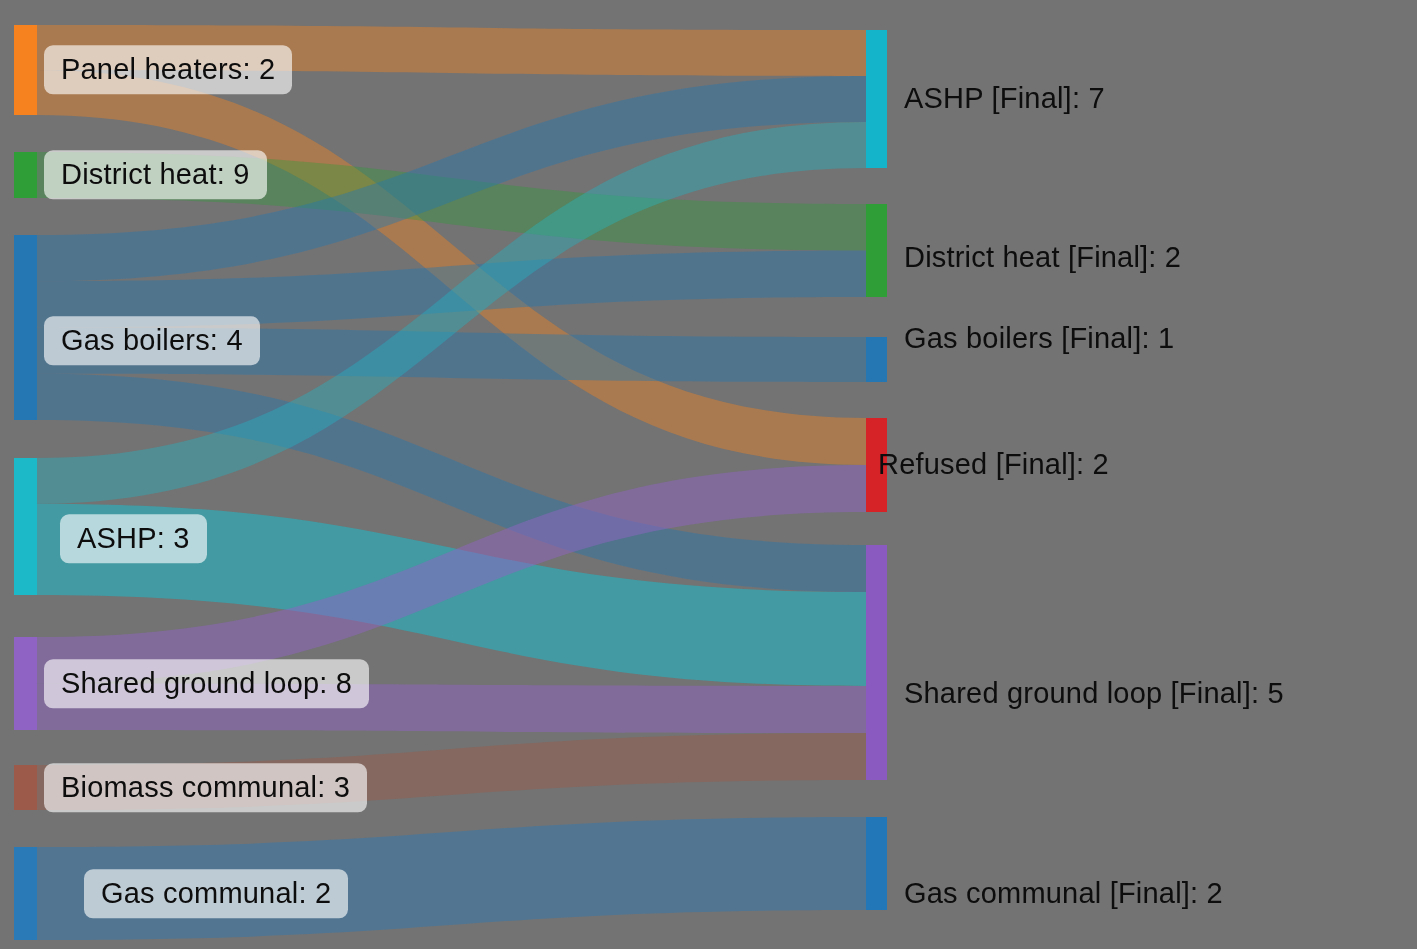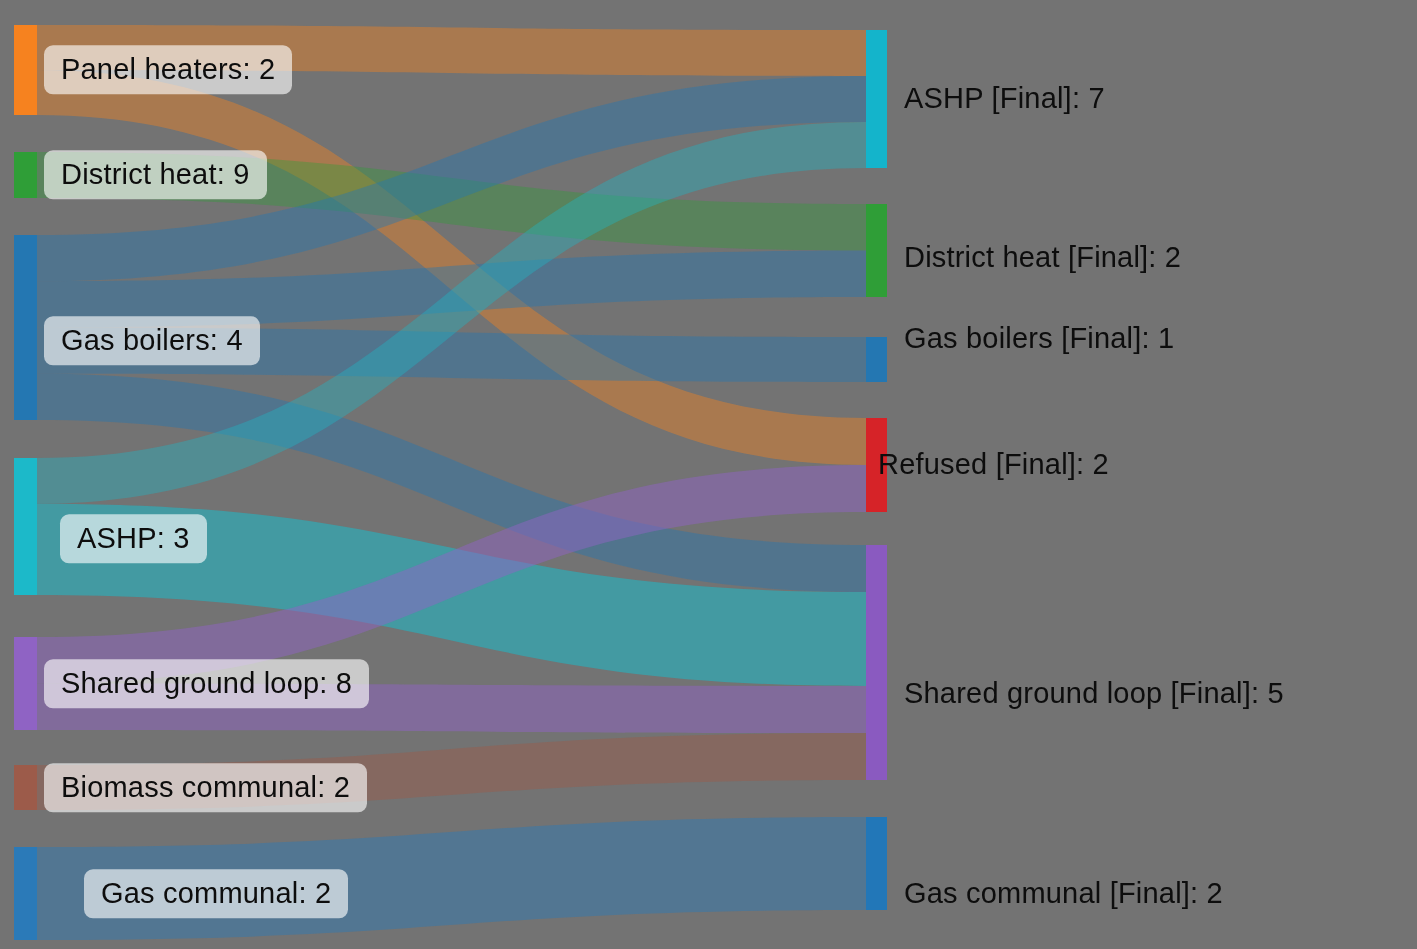--- a/index.html
+++ b/index.html
@@ -57,21 +57,21 @@
       <rect x="866" y="418" width="21" height="94" fill="#d62328"></rect>
       <rect x="866" y="545" width="21" height="235" fill="#8a5ac0"></rect>
       <rect x="866" y="817" width="21" height="93" fill="#2277b8"></rect>
     </svg>
   <div id="label-layer">
       <div class="node-label boxed" style="left: 44px; top: 70px;">Panel heaters: 2</div>
       <div class="node-label boxed" style="left: 44px; top: 175px;">District heat: 9</div>
       <div class="node-label boxed" style="left: 44px; top: 341px;">Gas boilers: 4</div>
       <div class="node-label boxed" style="left: 60px; top: 526.5px; margin-top: 12px;">ASHP: 3</div>
       <div class="node-label boxed" style="left: 44px; top: 683.5px;">Shared ground loop: 8</div>
-      <div class="node-label boxed" style="left: 44px; top: 787.5px;">Biomass communal: 2</div>
+      <div class="node-label boxed" style="left: 44px; top: 787.5px;">Biomass communal: 3</div>
       <div class="node-label boxed" style="left: 44px; top: 893.5px; margin-left: 40px;">Gas communal: 2</div>
       <div class="node-label" style="left: 904px; top: 99px;">ASHP [Final]: 7</div>
       <div class="node-label" style="left: 904px; top: 258px;">District heat [Final]: 2</div>
       <div class="node-label" style="left: 904px; top: 339px;">Gas boilers [Final]: 1</div>
       <div class="node-label" style="left: 878px; top: 465px;">Refused [Final]: 2</div>
       <div class="node-label" style="left: 904px; top: 662.5px; margin-top: 31px;">Shared ground loop [Final]: 5</div>
       <div class="node-label" style="left: 904px; top: 894px;">Gas communal [Final]: 2</div>
     </div>
 </div>
 

